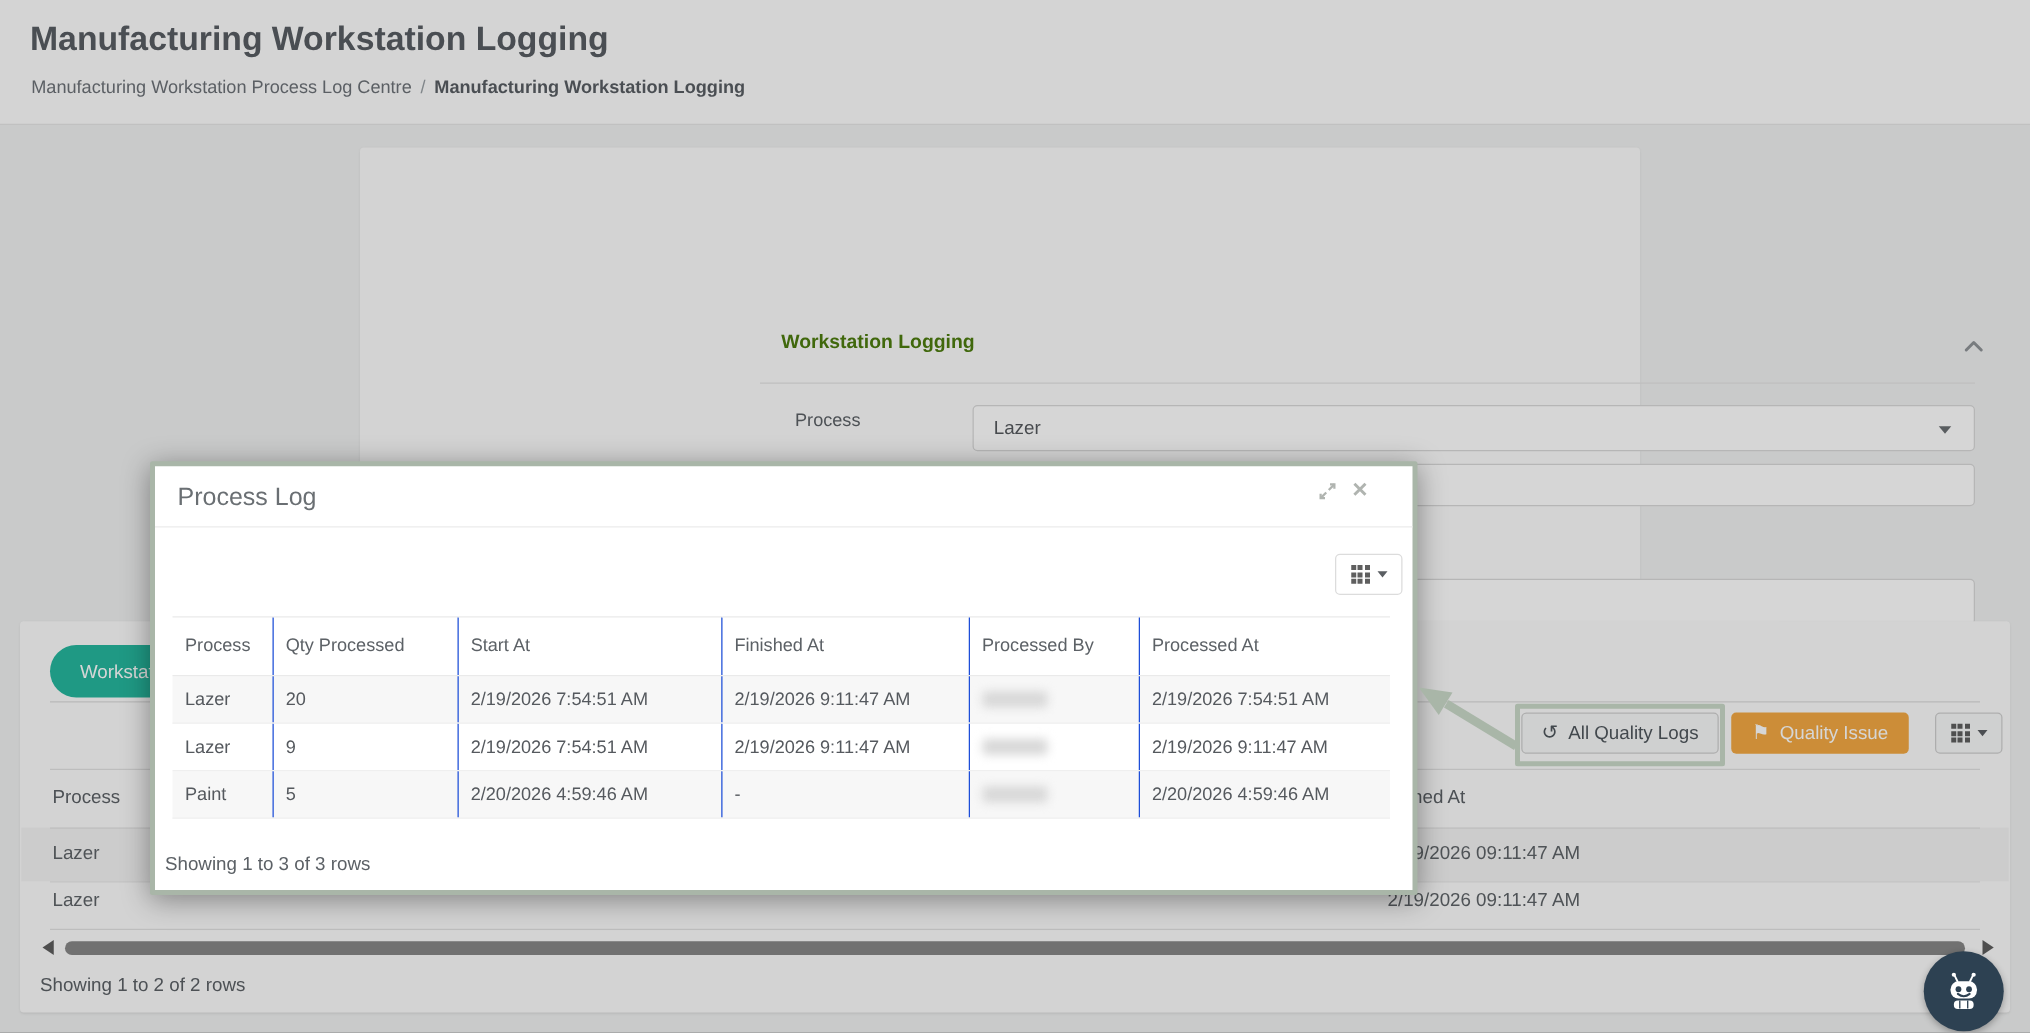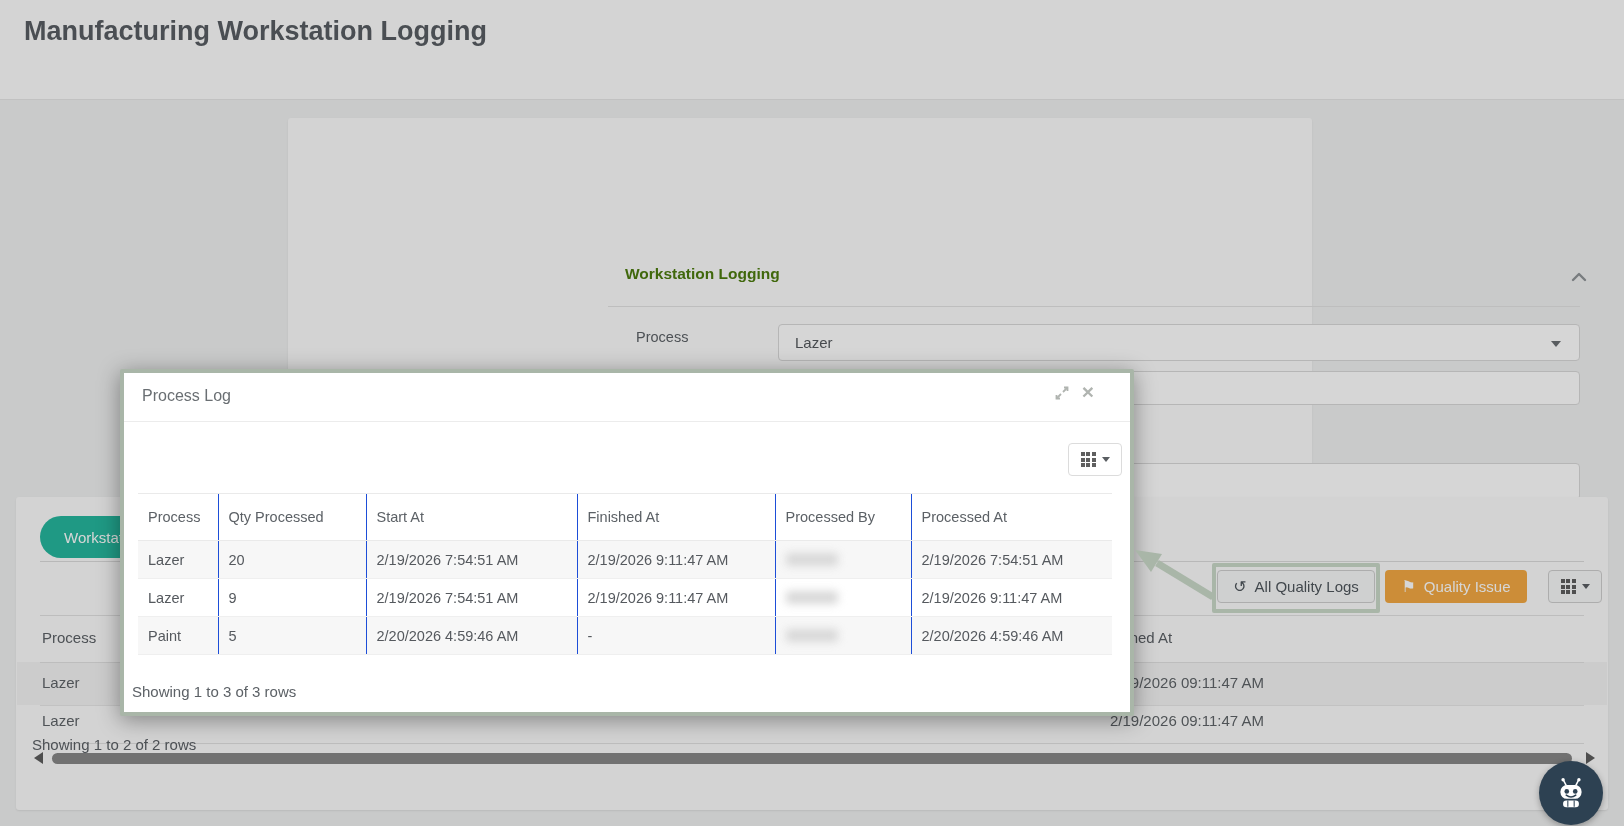--- a/index.html
+++ b/index.html
@@ -56,21 +56,21 @@
   .tri-right { width:0; height:0; border-top:6px solid transparent; border-bottom:6px solid transparent; border-left:9px solid #5e5e5e; }
   .scroll-thumb { left:52px; top:753px; width:1520px; height:11px; border-radius:6px; background:#878787; }
   .summary { font-size:15px; color:#5c6166; }
 
   
   .overlay { left:0; top:0; width:1624px; height:826px; background:rgba(0,0,0,0.16); z-index:10; }
 
   
   .modal { left:120px; top:369px; width:1014px; height:347px; z-index:20; background:#ffffff;
     border:4px solid #a9b6a8; border-radius:2px; box-shadow:0 4px 22px rgba(0,0,0,0.38); }
-  .modal-title { left:18px; top:14px; font-size:16px; color:#6a6f73; }
+  .modal-title { left:18px; top:14px; font-size:20px; color:#6a6f73; }
   .modal-head-line { left:0; top:48px; width:1006px; height:1px; background:#ececec; }
   .m-icon { color:#b0b4b0; }
   .m-close { right:36px; top:8px; font-size:21px; font-weight:bold; line-height:1; }
   .m-expand { right:60px; top:12px; }
   .m-cols-btn { right:8px; top:70px; background:#fff; border:1px solid #dcdcdc; }
   .m-table { left:14px; top:120px; width:974px; border-collapse:collapse; table-layout:fixed; }
   .m-table th { font-weight:normal; font-size:14.5px; color:#5c6166; text-align:left; height:47px; padding:0 10px;
     border-top:1px solid #eaeaea; border-bottom:1px solid #eaeaea; }
   .m-table td { font-size:14.5px; color:#55595e; height:38px; padding:0 10px; border-bottom:1px solid #efefef; }
   .m-table th + th, .m-table td + td { border-left:1px solid #1d4ed8; }
@@ -86,20 +86,23 @@
   .robot-btn { left:1539px; top:761px; width:64px; height:64px; border-radius:50%; background:#2d4152; z-index:40;
     display:flex; align-items:center; justify-content:center; box-shadow:0 2px 6px rgba(0,0,0,0.3); cursor:pointer; }
 </style>
 </head>
 <body>
 
 <div class="screen">
 
   <div class="abs header-bar">
     <div class="abs page-title">Manufacturing Workstation Logging</div>
+    <div class="abs breadcrumb">
+      <span class="crumb-parent">Manufacturing Workstation Process Log Centre</span><span class="crumb-sep">/</span><span class="crumb-current">Manufacturing Workstation Logging</span>
+    </div>
   </div>
 
   <div class="abs card form-card">
     <div class="abs form-title">Workstation Logging</div>
     <svg class="abs collapse-chev" viewBox="0 0 16 12">
       <polyline points="2,9 8,3 14,9" fill="none" stroke="#8f9498" stroke-width="2.4" stroke-linecap="round" stroke-linejoin="round"></polyline>
     </svg>
     <div class="abs form-divider"></div>
 
     <div class="abs f-label" style="left:348px; top:211px;">Process</div>
@@ -171,21 +174,21 @@
         <span></span>
         <span></span>
         <span></span>
       </span>
     <span class="caret-dn"></span>
   </button>
 
   <div class="abs tri-left" style="left:34px; top:752px;"></div>
   <div class="abs scroll-thumb"></div>
   <div class="abs tri-right" style="left:1586px; top:752px;"></div>
-  <div class="abs summary" style="left:32px; top:736px;">Showing 1 to 2 of 2 rows</div>
+  <div class="abs summary" style="left:32px; top:780px;">Showing 1 to 2 of 2 rows</div>
 
   <div class="abs overlay"></div>
 
   <div class="abs modal">
     <div class="abs modal-title">Process Log</div>
     <svg class="abs m-expand" style="position:absolute;" width="16" height="16" viewBox="0 0 16 16">
       <g stroke="#b0b4b0" stroke-width="1.8" fill="none">
         <polyline points="10,2.5 13.5,2.5 13.5,6"></polyline>
           <line x1="13.5" y1="2.5" x2="9" y2="7"></line>
         <polyline points="6,13.5 2.5,13.5 2.5,10"></polyline>

